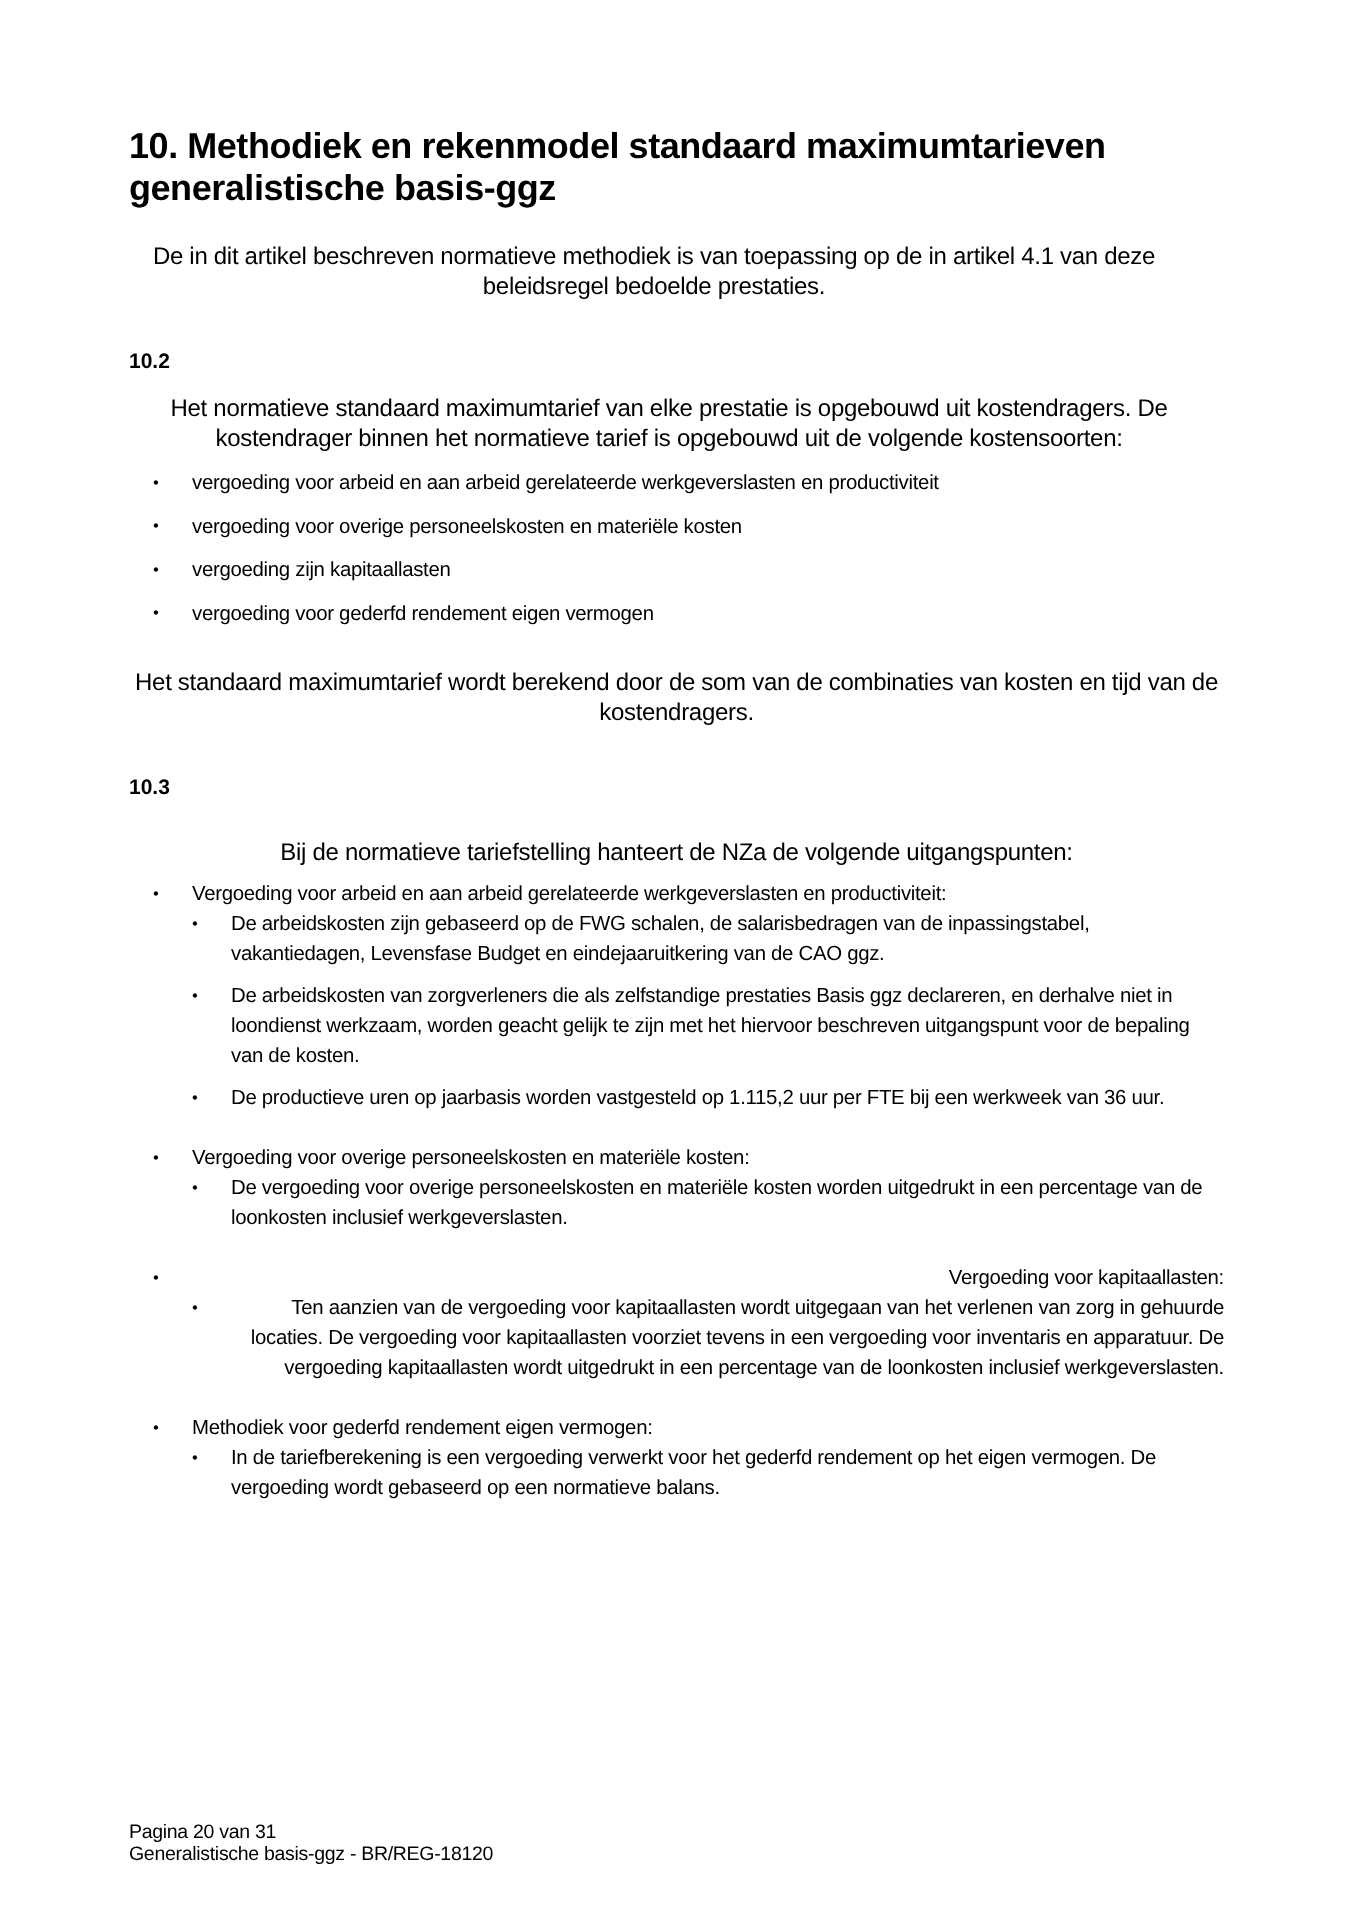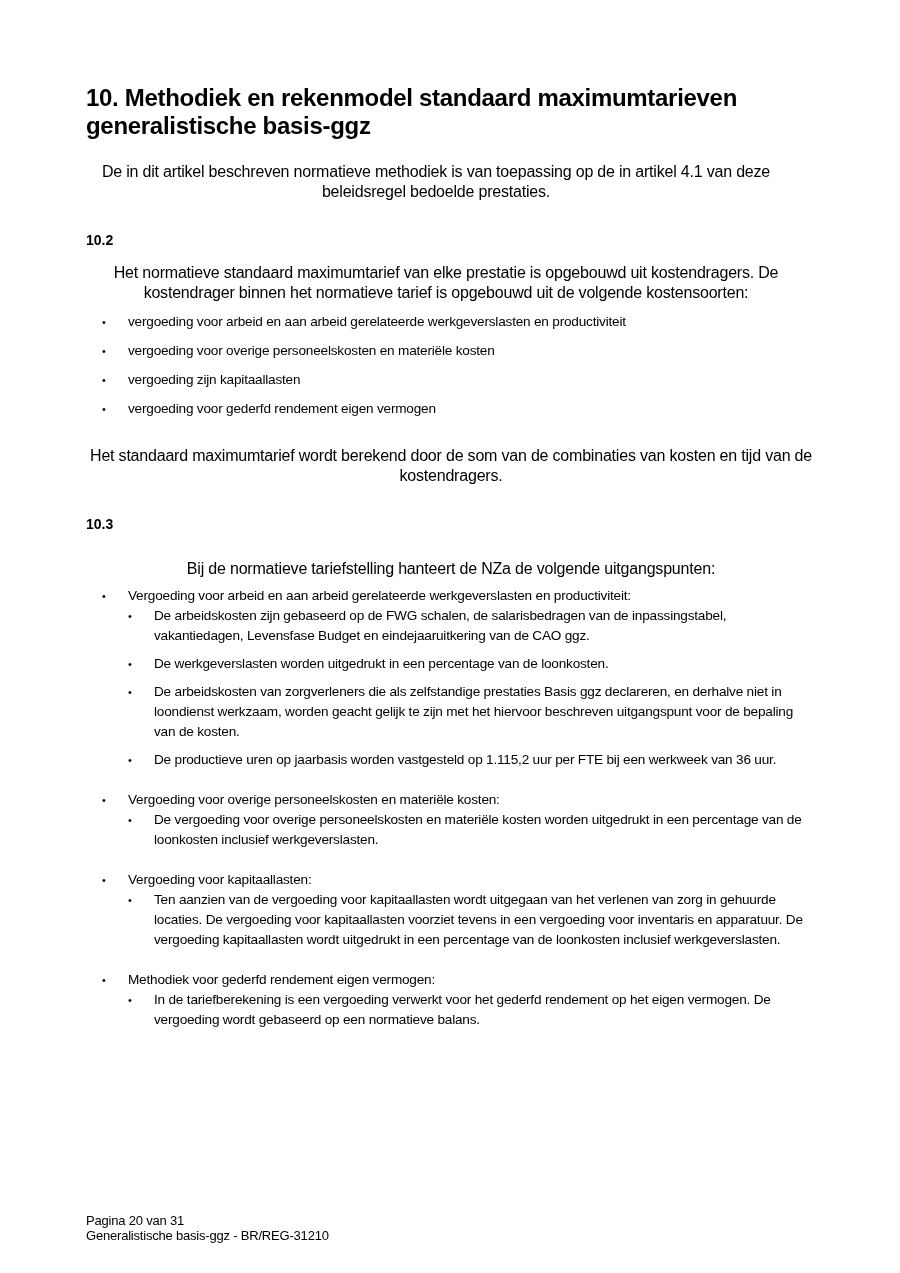--- a/index.html
+++ b/index.html
@@ -60,43 +60,42 @@
 
   <div style="margin-top:29px;">
     <div class="sec-num">10.3</div>
     <p style="margin-top:26px;">Bij de normatieve tariefstelling hanteert de NZa de volgende uitgangspunten:</p>
 
     <ul class="bul" style="margin-top:7px;">
       <li>
         <span>Vergoeding voor arbeid en aan arbeid gerelateerde werkgeverslasten en productiviteit:</span>
         <ul class="sub">
           <li style="margin-bottom:8px;">De arbeidskosten zijn gebaseerd op de FWG schalen, de salarisbedragen van de inpassingstabel, vakantiedagen, Levensfase Budget en eindejaaruitkering van de CAO ggz.</li>
-          <li style="margin-bottom:8px;">De werkgeverslasten worden uitgedrukt in een percentage van de loonkosten.</li>
           <li style="margin-bottom:8px;">De arbeidskosten van zorgverleners die als zelfstandige prestaties Basis ggz declareren, en derhalve niet in loondienst werkzaam, worden geacht gelijk te zijn met het hiervoor beschreven uitgangspunt voor de bepaling van de kosten.</li>
           <li>De productieve uren op jaarbasis worden vastgesteld op 1.115,2 uur per FTE bij een werkweek van 36 uur.</li>
         </ul>
       </li>
       <li style="margin-top:20px;">
         <span>Vergoeding voor overige personeelskosten en materiële kosten:</span>
         <ul class="sub">
           <li>De vergoeding voor overige personeelskosten en materiële kosten worden uitgedrukt in een percentage van de loonkosten inclusief werkgeverslasten.</li>
         </ul>
       </li>
-      <li style="margin-top:20px;">
+      <li style="margin-top:20px;text-align:right;">
         <span>Vergoeding voor kapitaallasten:</span>
         <ul class="sub">
           <li>Ten aanzien van de vergoeding voor kapitaallasten wordt uitgegaan van het verlenen van zorg in gehuurde locaties. De vergoeding voor kapitaallasten voorziet tevens in een vergoeding voor inventaris en apparatuur. De vergoeding kapitaallasten wordt uitgedrukt in een percentage van de loonkosten inclusief werkgeverslasten.</li>
         </ul>
       </li>
       <li style="margin-top:20px;">
         <span>Methodiek voor gederfd rendement eigen vermogen:</span>
         <ul class="sub">
           <li>In de tariefberekening is een vergoeding verwerkt voor het gederfd rendement op het eigen vermogen. De vergoeding wordt gebaseerd op een normatieve balans.</li>
         </ul>
       </li>
     </ul>
   </div>
 </div>
 
 <div class="footer">
   <span>Pagina 20 van 31</span>
-  <span>Generalistische basis-ggz - BR/REG-31210</span>
+  <span>Generalistische basis-ggz - BR/REG-18120</span>
 </div>
 
 </body></html>

